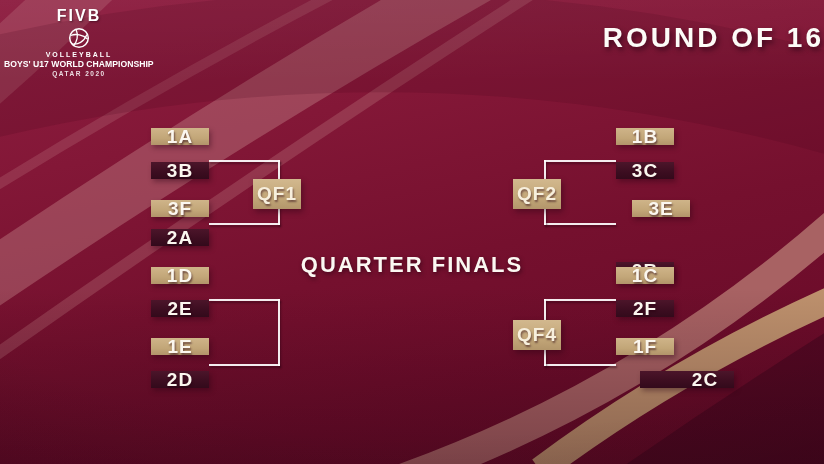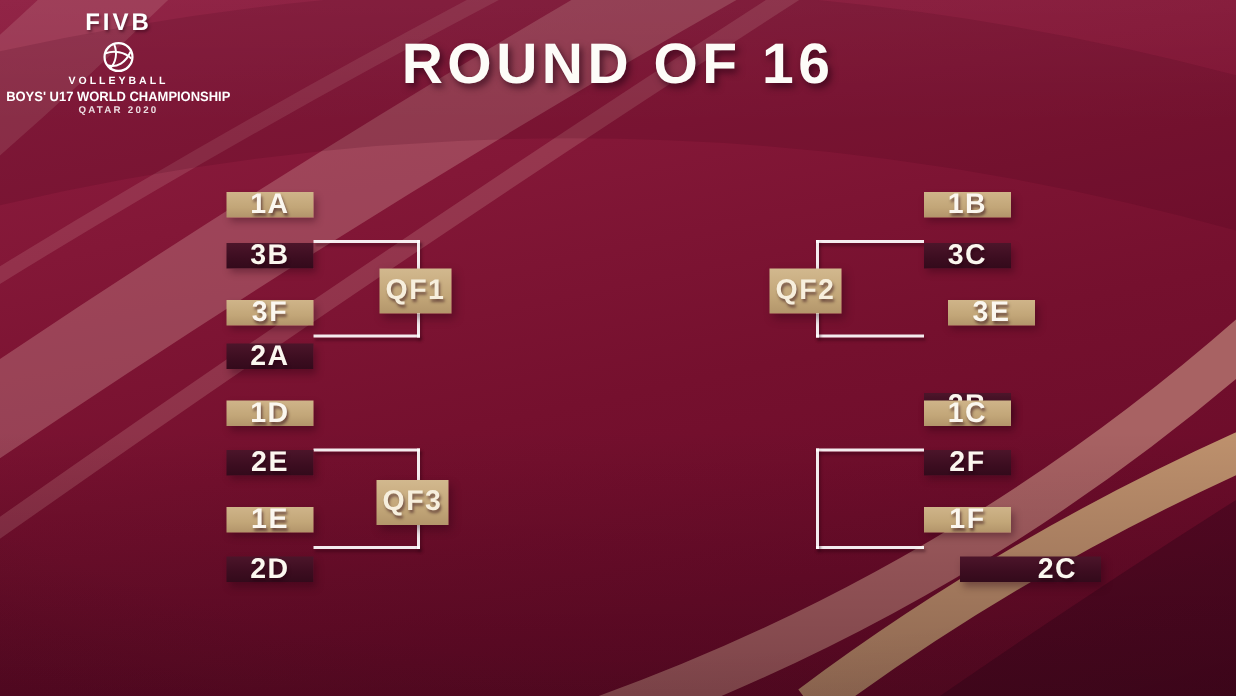--- a/index.html
+++ b/index.html
@@ -9,22 +9,22 @@
     background:linear-gradient(168deg,#8e1e41 0%,#831737 28%,#75102e 55%,#6c0c2a 78%,#640b27 100%);
   }
   .decor{position:absolute;inset:0;pointer-events:none;}
   .vignette{
     position:absolute;inset:0;pointer-events:none;
     background:
       radial-gradient(130% 120% at 50% 28%, rgba(0,0,0,0) 55%, rgba(30,0,15,.30) 100%),
       linear-gradient(180deg, rgba(255,255,255,.03) 0%, rgba(0,0,0,0) 18%, rgba(0,0,0,0) 62%, rgba(25,0,12,.30) 100%);
   }
   .title{
-    position:absolute;left:0;right:0;top:22px;text-align:center;
-    font-size:38px;font-weight:bold;letter-spacing:3px;color:#fdfcf8;
+    position:absolute;left:0;right:0;top:22px;text-align:right;
+    font-size:28px;font-weight:bold;letter-spacing:3px;color:#fdfcf8;
     text-shadow:2px 3px 5px rgba(35,0,18,.65);
   }
   .center-label{
     position:absolute;left:0;right:0;top:252px;text-align:center;
     font-size:22px;font-weight:bold;letter-spacing:2px;color:#fbf8f2;
     text-shadow:1px 2px 4px rgba(35,0,18,.6);
   }
   .logo{
     position:absolute;left:0;top:7px;width:158px;
     display:flex;flex-direction:column;align-items:center;color:#fff;text-align:left;
@@ -79,20 +79,21 @@
       <path d="M3.5 9.5 C 9 7.5, 16 8.5, 20.5 13" fill="none" stroke="#ffffff" stroke-width="1.3"></path>
       <path d="M9 3.2 C 11.5 9, 10.5 16, 6 20" fill="none" stroke="#ffffff" stroke-width="1.3"></path>
       <path d="M20 8.5 C 17 15.5, 11 19.5, 4.5 17.5" fill="none" stroke="#ffffff" stroke-width="1.3"></path>
     </svg>
     <div class="sport">VOLLEYBALL</div>
     <div class="event">BOYS' U17 WORLD CHAMPIONSHIP</div>
     <div class="edition">QATAR 2020</div>
   </div>
 
   <div class="title">ROUND OF 16</div>
+  <div class="center-label">QUARTER FINALS</div>
 
   <div class="hl" style="left:209px;top:160px;width:71px;"></div>
   <div class="hl" style="left:209px;top:223px;width:71px;"></div>
   <div class="vl" style="left:278px;top:160px;height:65px;"></div>
 
   <div class="hl" style="left:209px;top:299px;width:71px;"></div>
   <div class="hl" style="left:209px;top:364px;width:71px;"></div>
   <div class="vl" style="left:278px;top:299px;height:67px;"></div>
 
   <div class="hl" style="left:544px;top:160px;width:72px;"></div>
@@ -106,26 +107,26 @@
   <div class="slot gold" style="left:151px;top:128px;">1A</div>
   <div class="slot dark" style="left:151px;top:162px;">3B</div>
   <div class="slot gold" style="left:151px;top:200px;">3F</div>
   <div class="slot dark" style="left:151px;top:229px;">2A</div>
   <div class="qf" style="left:253px;top:179px;">QF1</div>
 
   <div class="slot gold" style="left:151px;top:267px;">1D</div>
   <div class="slot dark" style="left:151px;top:300px;">2E</div>
   <div class="slot gold" style="left:151px;top:338px;">1E</div>
   <div class="slot dark" style="left:151px;top:371px;">2D</div>
-  <div class="qf" style="left:251px;top:320px;">QF3</div>
 
   <div class="slot gold" style="left:616px;top:128px;">1B</div>
   <div class="slot dark" style="left:616px;top:162px;">3C</div>
   <div class="slot gold" style="left:616px;top:200px;margin-left:16px;">3E</div>
   <div class="slot dark" style="left:616px;top:229px;margin-top:33px;">2B</div>
   <div class="qf" style="left:513px;top:179px;">QF2</div>
 
   <div class="slot gold" style="left:616px;top:267px;">1C</div>
   <div class="slot dark" style="left:616px;top:300px;">2F</div>
   <div class="slot gold" style="left:616px;top:338px;">1F</div>
   <div class="slot dark" style="left:640px;top:371px;padding-left:36px;">2C</div>
+  <div class="qf" style="left:513px;top:320px;">QF4</div>
 
 </div>
 
 </body></html>

